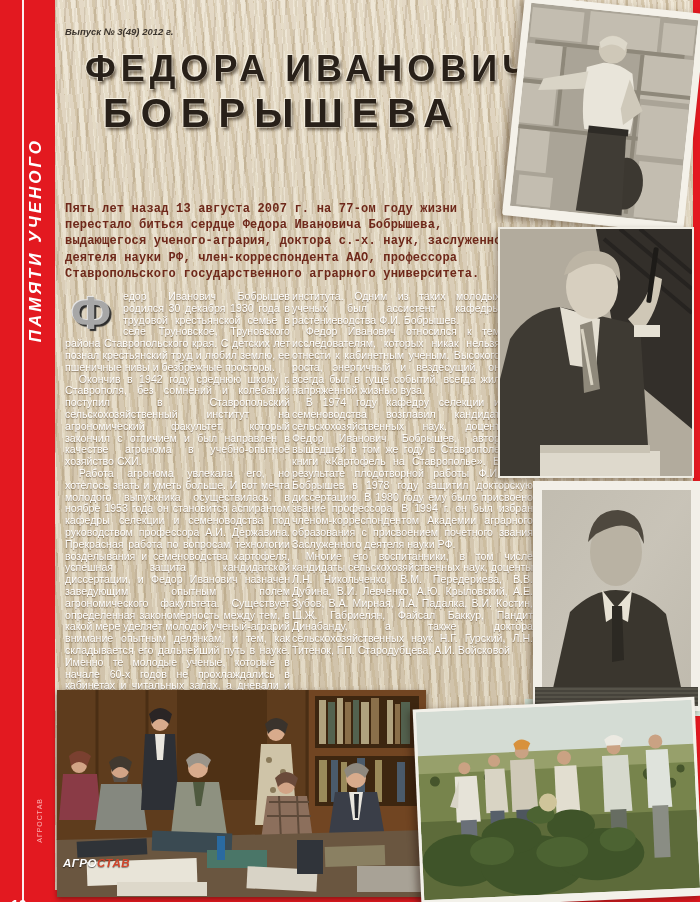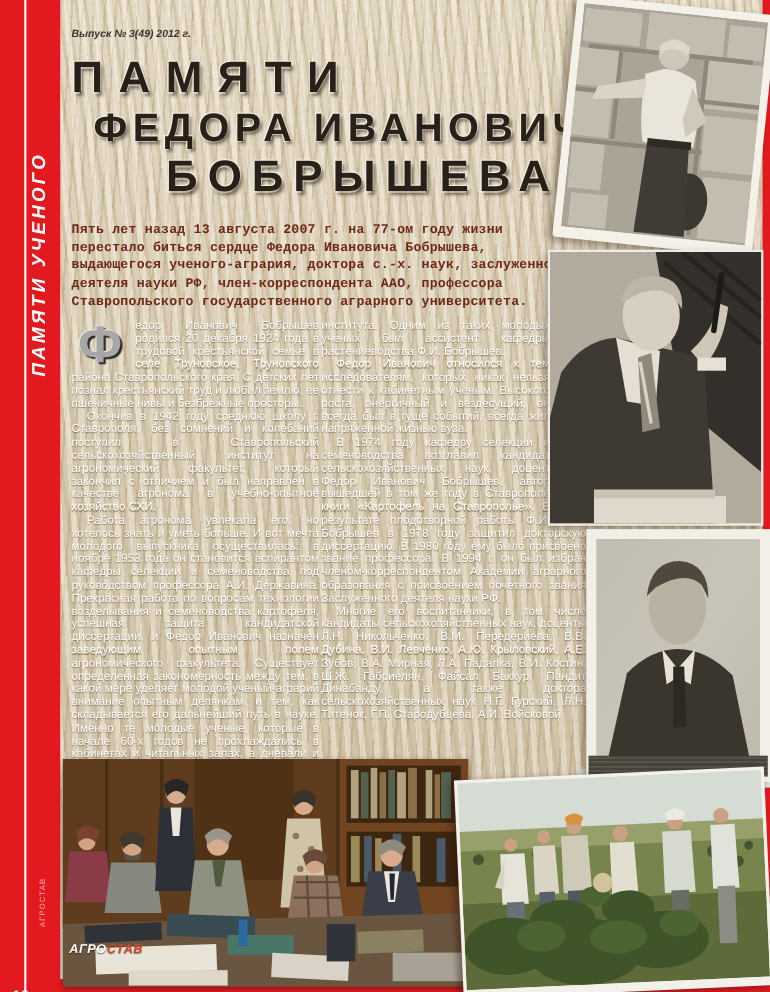--- a/index.html
+++ b/index.html
@@ -31,21 +31,21 @@
 
   .issue-line { position:absolute; left:10px; top:26px; z-index:2;
     font-size:9.5px; font-style:italic; font-weight:bold; color:#3c352e; }
 
   .title { position:absolute; left:8px; top:48px; z-index:2; color:#282019;
     font-weight:bold; line-height:1.18;
     text-shadow:-1px -1px 0 rgba(248,242,228,.85), 1px -1px 0 rgba(248,242,228,.6),
                 -1px 1px 0 rgba(248,242,228,.5), 2px 3px 3px rgba(35,22,8,.55); }
   .title .t1 { display:block; font-size:40px; letter-spacing:14px; margin-left:2px; }
   .title .t2 { display:block; font-size:36px; letter-spacing:5px;  margin-left:22px; }
-  .title .t3 { display:block; font-size:40px; letter-spacing:9px;  margin-left:88px; }
+  .title .t3 { display:block; font-size:40px; letter-spacing:9px;  margin-left:40px; }
 
   .lead { position:absolute; left:10px; top:201px; width:452px; z-index:2;
     font-family:"Liberation Mono","DejaVu Sans Mono",monospace;
     font-size:12px; line-height:16.2px; letter-spacing:.2px; color:#6e281a; font-weight:bold; }
 
   .col { position:absolute; z-index:2; color:#fff; font-size:10.6px; line-height:11.8px;
     text-align:justify; text-shadow:0 1px 1px rgba(70,45,20,.55); }
   .col p + p { text-indent:1.3em; }
   .col-left  { left:10px;  top:291px; width:225px; }
   .col-right { left:237px; top:291px; width:241px; }
@@ -88,29 +88,28 @@
   <div class="white-rule"></div>
   <div class="v-label">ПАМЯТИ УЧЕНОГО</div>
   <div class="v-brand">АГРОСТАВ</div>
   <div class="page-num">10</div>
 
   <div class="paper">
 
     <div class="issue-line">Выпуск № 3(49) 2012 г.</div>
 
     <h1 class="title">
-      <span class="t1">ПАМЯТИ</span>
       <span class="t2">ФЕДОРА ИВАНОВИЧА</span>
       <span class="t3">БОБРЫШЕВА</span>
     </h1>
 
     <p class="lead">Пять лет назад 13 августа 2007 г. на 77-ом году жизни перестало биться сердце Федора Ивановича Бобрышева, выдающегося ученого-агрария, доктора с.-х. наук, заслуженного деятеля науки РФ, член-корреспондента ААО, профессора Ставропольского государственного аграрного университета.</p>
 
     <div class="col col-left">
-      <p><span class="dropcap">Ф</span><span>едор Иванович Бобрышев родился 20 декабря 1924 года в трудовой крестьянской семье в селе Труновское, Труновского района Ставропольского края. С детских лет познал крестьянский труд и любил землю, ее пшеничные нивы и безбрежные просторы.</span></p>
+      <p><span class="dropcap">Ф</span><span>едор Иванович Бобрышев родился 30 декабря 1930 года в трудовой крестьянской семье в селе Труновское, Труновского района Ставропольского края. С детских лет познал крестьянский труд и любил землю, ее пшеничные нивы и безбрежные просторы.</span></p>
       <p>Окончив в 1942 году среднюю школу г. Ставрополя, без сомнений и колебаний поступил в Ставропольский сельскохозяйственный институт на агрономический факультет, который закончил с отличием и был направлен в качестве агронома в учебно-опытное хозяйство СХИ.</p>
       <p>Работа агронома увлекала его, но хотелось знать и уметь больше. И вот мечта молодого выпускника осуществилась: в ноябре 1953 года он становится аспирантом кафедры селекции и семеноводства под руководством профессора А.И. Державина. Прекрасная работа по вопросам технологии возделывания и семеноводства картофеля, успешная защита кандидатской диссертации, и Федор Иванович назначен заведующим опытным полем агрономического факультета. Существует определенная закономерность между тем, в какой мере уделяет молодой ученый-аграрий внимание опытным делянкам, и тем, как складывается его дальнейший путь в науке. Именно те молодые ученые, которые в начале 60-х годов не прохлаждались в кабинетах и читальных залах, а дневали и ночевали в учхозе, стали в дальнейшем гордостью</p>
     </div>
 
     <div class="col col-right">
       <div class="rc-spacer"></div>
       <p>института. Одним из таких молодых ученых был ассистент кафедры растениеводства Ф.И. Бобрышев.</p>
       <p>Федор Иванович относился к тем исследователям, которых никак нельзя отнести к кабинетным ученым. Высокого роста, энергичный и вездесущий, он всегда был в гуще событий, всегда жил напряженной жизнью вуза.</p>
       <p>В 1974 году кафедру селекции и семеноводства возглавил кандидат сельскохозяйственных наук, доцент Федор Иванович Бобрышев, автор вышедшей в том же году в Ставрополе книги «Картофель на Ставрополье». В результате плодотворной работы Ф.И. Бобрышев в 1978 году защитил докторскую диссертацию. В 1980 году ему было присвоено звание профессора. В 1994 г. он был избран членом-корреспондентом Академии аграрного образования с присвоением почетного звания Заслуженного деятеля науки РФ.</p>
       <p>Многие его воспитанники, в том числе кандидаты сельскохозяйственных наук, доценты Л.Н. Никольченко, В.М. Передериева, В.В. Дубина, В.И. Левченко, А.Ю. Крыловский, А.Е. Зубов, В.А. Мирная, Л.А. Падалка, В.И. Костин, Ш.Ж. Габриелян, Файсал Баккур, Пандит Динабанду, а также доктора сельскохозяйственных наук Н.Г. Гурский, Л.Н. Титенок, Г.П. Стародубцева, А.И. Войсковой</p>

